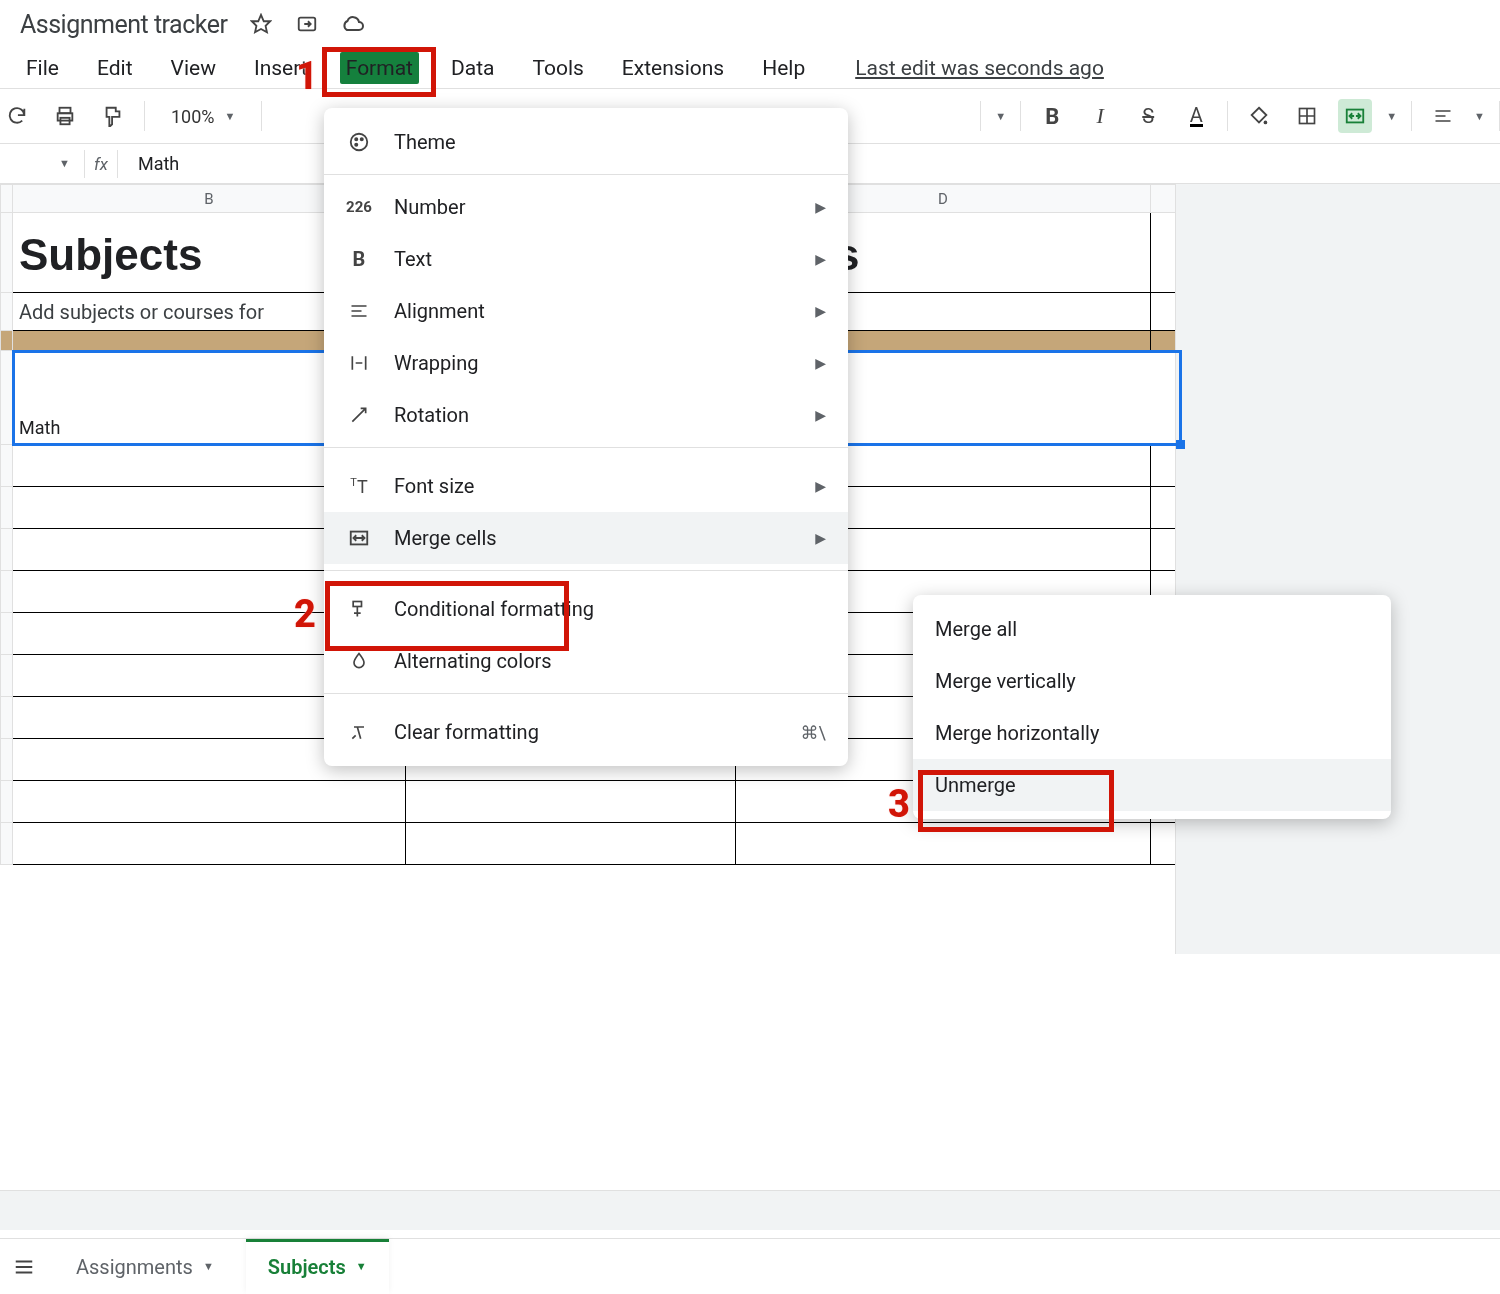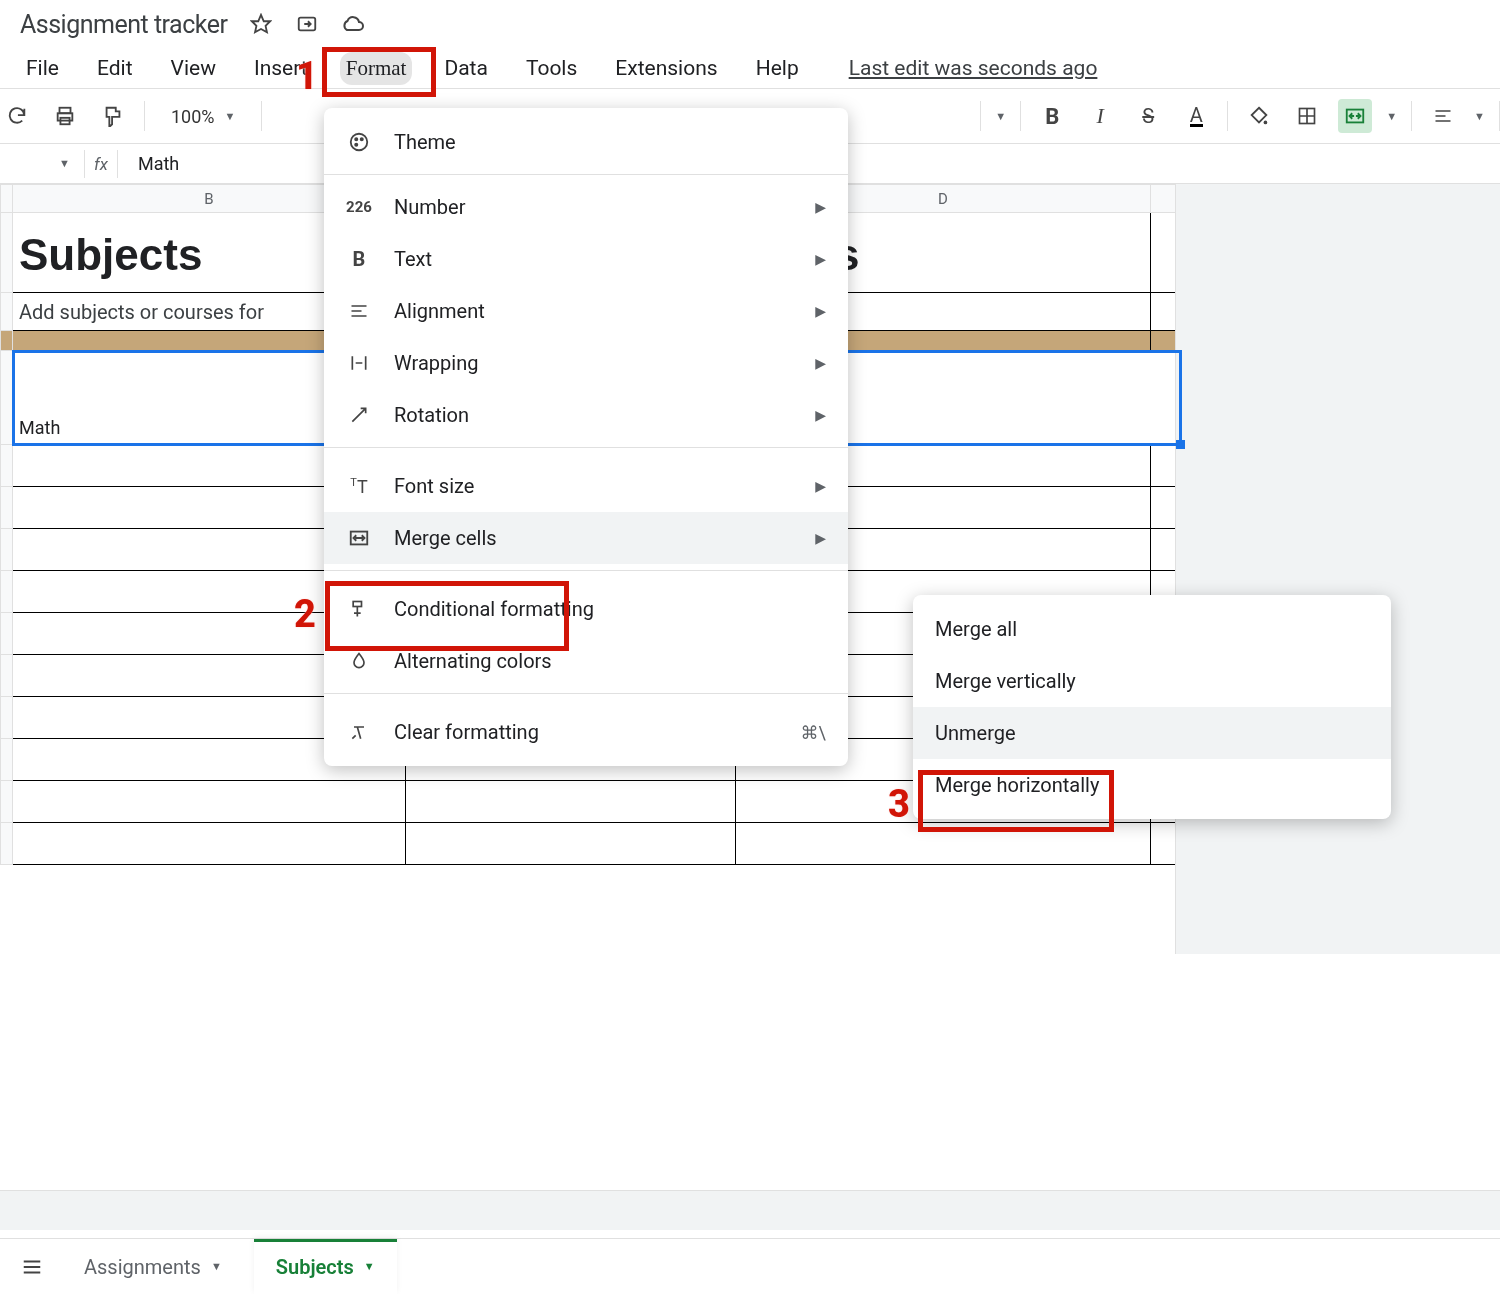--- a/index.html
+++ b/index.html
@@ -25,21 +25,21 @@
   }
 
   
   .title-row{display:flex;align-items:center;height:48px;padding-left:20px;gap:22px;}
   .doc-title{font-size:25px;color:#3c4043;letter-spacing:-.5px;}
   .title-icon{width:24px;height:24px;color:#444;display:flex;align-items:center;justify-content:center;}
 
   
   .menubar{display:flex;align-items:center;height:40px;padding-left:20px;gap:26px;font-size:21px;color:#202124;position:relative;}
   .menu-item{cursor:pointer;padding:4px 6px;}
-  .menu-item[data-active="true"]{background:#e5e5e5;border-radius:12px;font-family:Liberation Serif, serif;}
+  .menu-item[data-active="true"]{background:#15803d;border-radius:2px;}
   .last-edit{margin-left:18px;font-size:21px;color:#3c4043;text-decoration:underline;cursor:pointer;}
 
   
   .toolbar{display:flex;align-items:center;height:56px;border-top:1px solid var(--border);border-bottom:1px solid var(--border);gap:14px;}
   .tb-btn{width:34px;height:34px;display:flex;align-items:center;justify-content:center;color:#444;border-radius:4px;cursor:pointer;}
   .zoom{display:flex;align-items:center;gap:10px;font-size:18px;color:#333;padding:0 12px;cursor:pointer;}
   .tb-sep{width:1px;height:30px;background:var(--border);}
   .tb-btn.wrap-active{background:#ceead6;border-radius:4px;}
   .tri{font-size:11px;color:#5f6368;}
 
@@ -81,21 +81,21 @@
   .mi-icon{width:26px;display:flex;justify-content:center;color:#444;}
 
   .menu.sub{left:913px;top:595px;width:478px;}
   .menu.sub .menu-row{height:52px;font-size:20px;}
 
   
   .annot-box{position:absolute;border:5px solid var(--red-annot);z-index:60;pointer-events:none;}
   .annot-num{position:absolute;color:var(--red-annot);font-weight:800;font-size:38px;z-index:61;text-shadow:0 0 2px #ffdada;}
 
   
-  .tabs{position:absolute;left:0;right:0;bottom:0;height:56px;border-top:1px solid var(--border);display:flex;align-items:center;gap:10px;padding-left:12px;background:#fff;}
+  .tabs{position:absolute;left:0;right:0;bottom:0;height:56px;border-top:1px solid var(--border);display:flex;align-items:center;gap:10px;padding-left:4px;background:#fff;}
   .tab-btn{width:40px;height:40px;display:flex;align-items:center;justify-content:center;color:#444;cursor:pointer;}
   .tab{display:flex;align-items:center;gap:10px;height:100%;padding:0 22px;font-size:20px;color:#5f6368;cursor:pointer;}
   .tab[data-active="true"]{color:var(--accent-green);font-weight:600;box-shadow:inset 0 3px 0 var(--accent-green),0 -2px 6px rgba(0,0,0,.06);background:#fff;}
   .tab .tri{color:inherit;}
 
   .fill-rest{position:absolute;left:0;right:0;top:1190px;height:40px;background:#f1f3f4;border-top:1px solid var(--border);}
   .A-underline{border-bottom:3px solid #000;display:inline-block;line-height:.9;}
 </style>
 </head>
 <body>
@@ -426,25 +426,25 @@
   </div>
 </div>
 
 <div class="menu sub">
   <div class="menu-row">
     <span>Merge all</span>
   </div>
   <div class="menu-row">
     <span>Merge vertically</span>
   </div>
+  <div class="menu-row">
+    <span>Merge horizontally</span>
+  </div>
   <div class="menu-row" data-hover="true">
     <span>Unmerge</span>
-  </div>
-  <div class="menu-row">
-    <span>Merge horizontally</span>
   </div>
 </div>
 
 <div class="annot-box" style="left:322px;top:47px;width:114px;height:50px;"></div>
 <div class="annot-num" style="left:296px;top:54px;">1</div>
 
 <div class="annot-box" style="left:325px;top:581px;width:244px;height:70px;"></div>
 <div class="annot-num" style="left:294px;top:592px;">2</div>
 
 <div class="annot-box" style="left:918px;top:770px;width:196px;height:62px;"></div>

